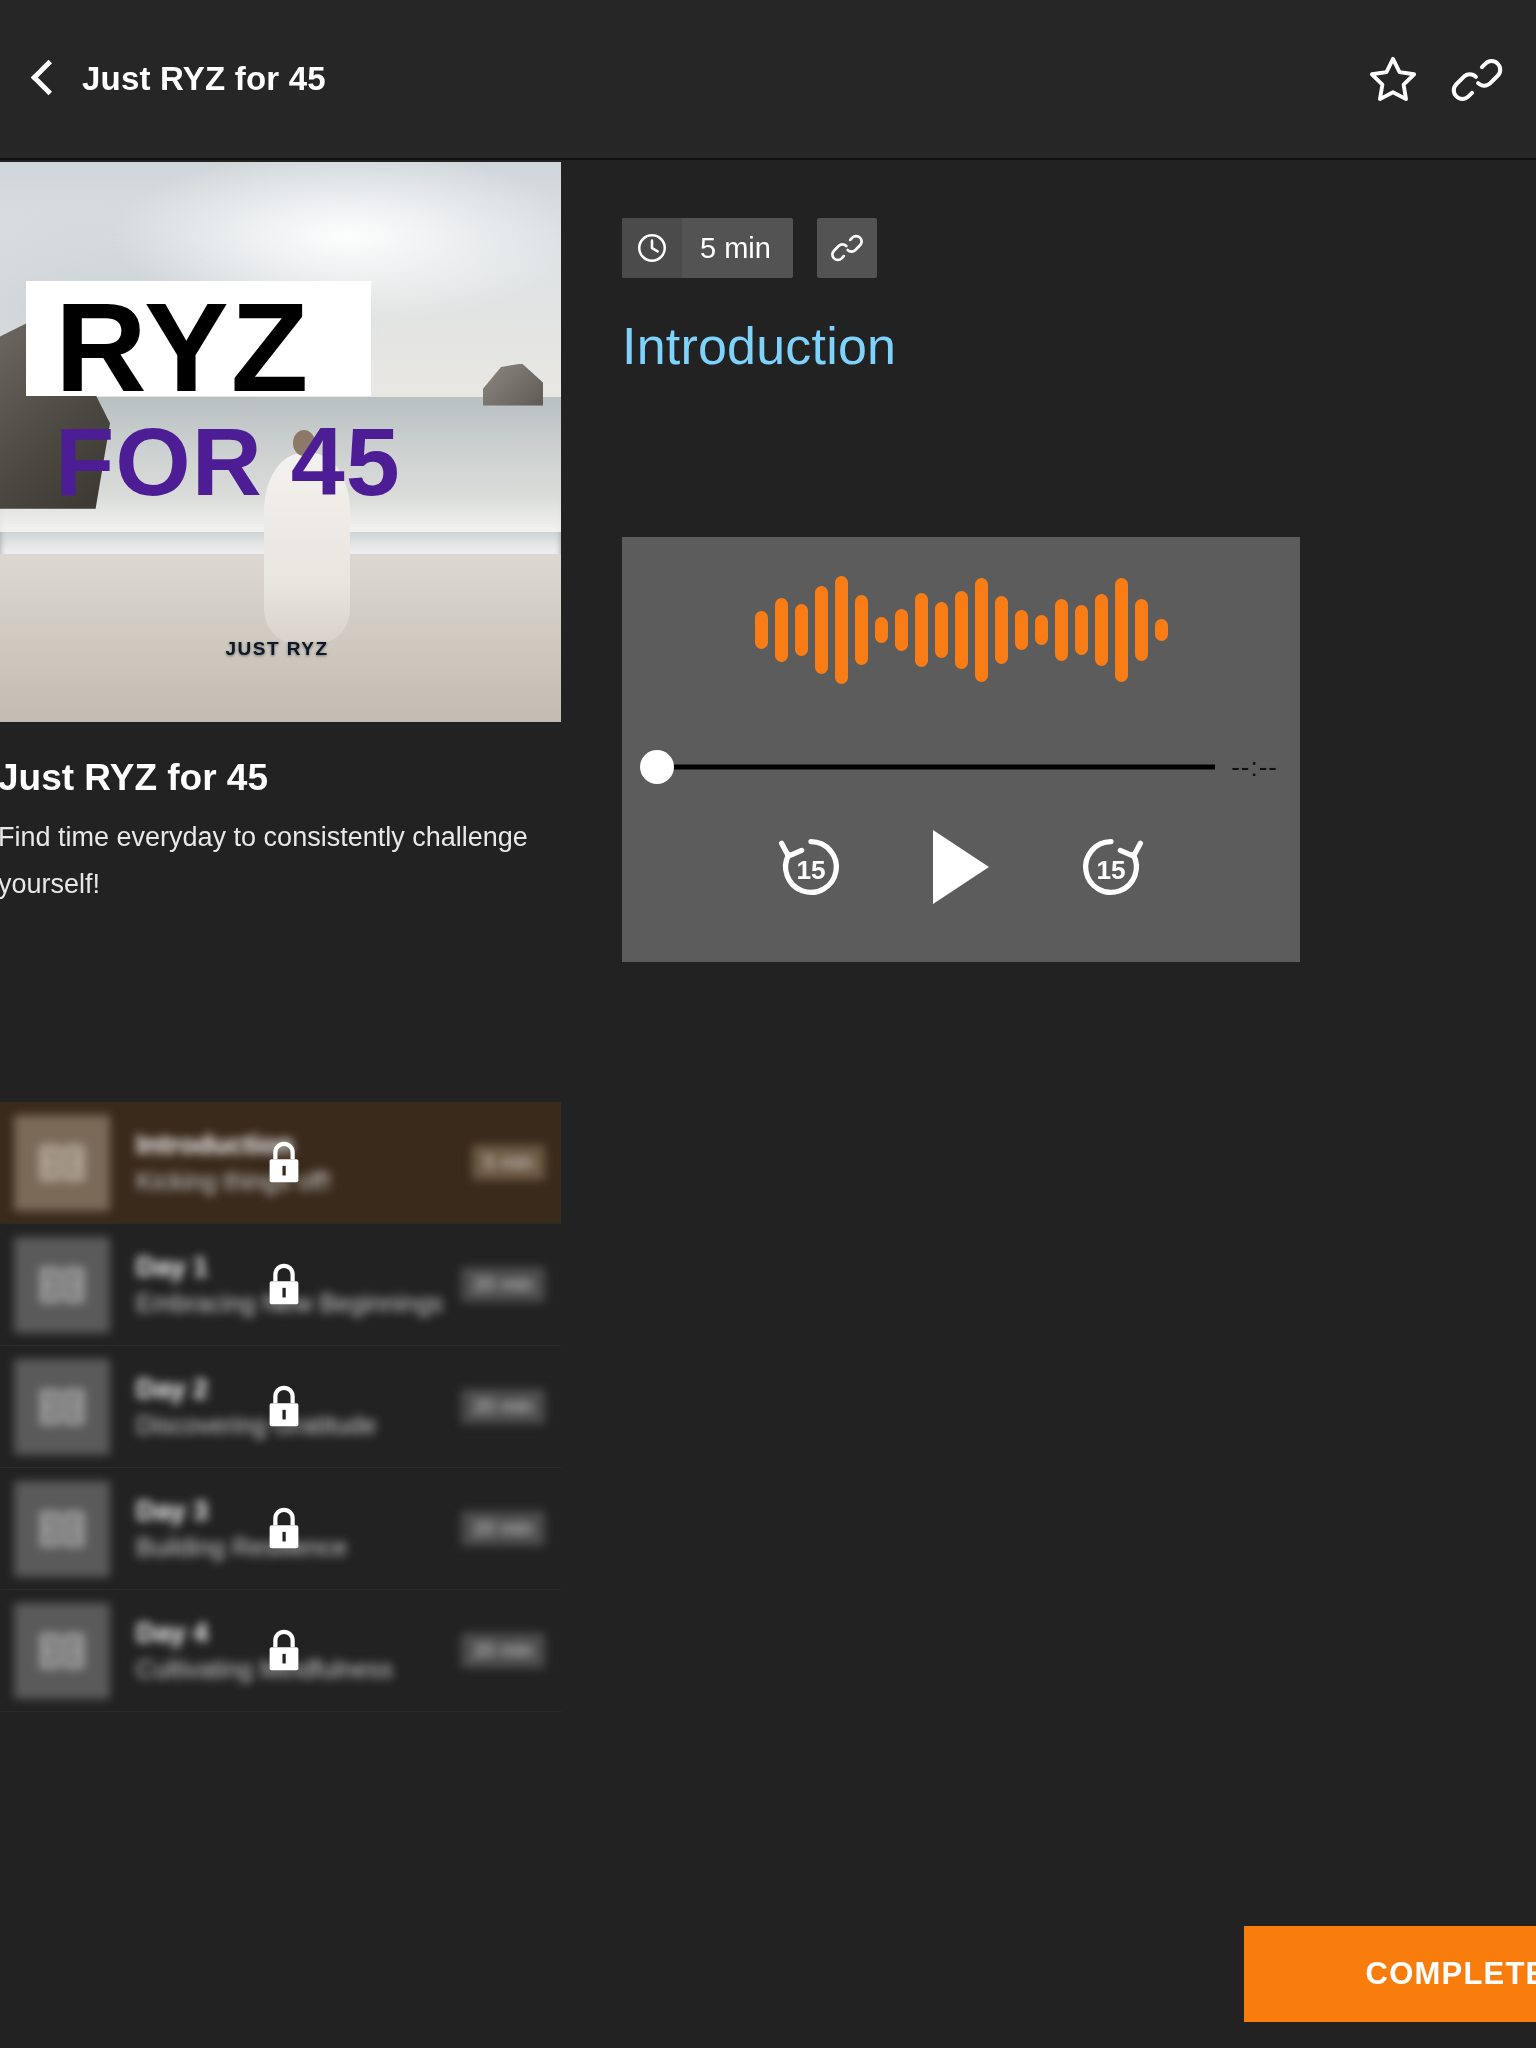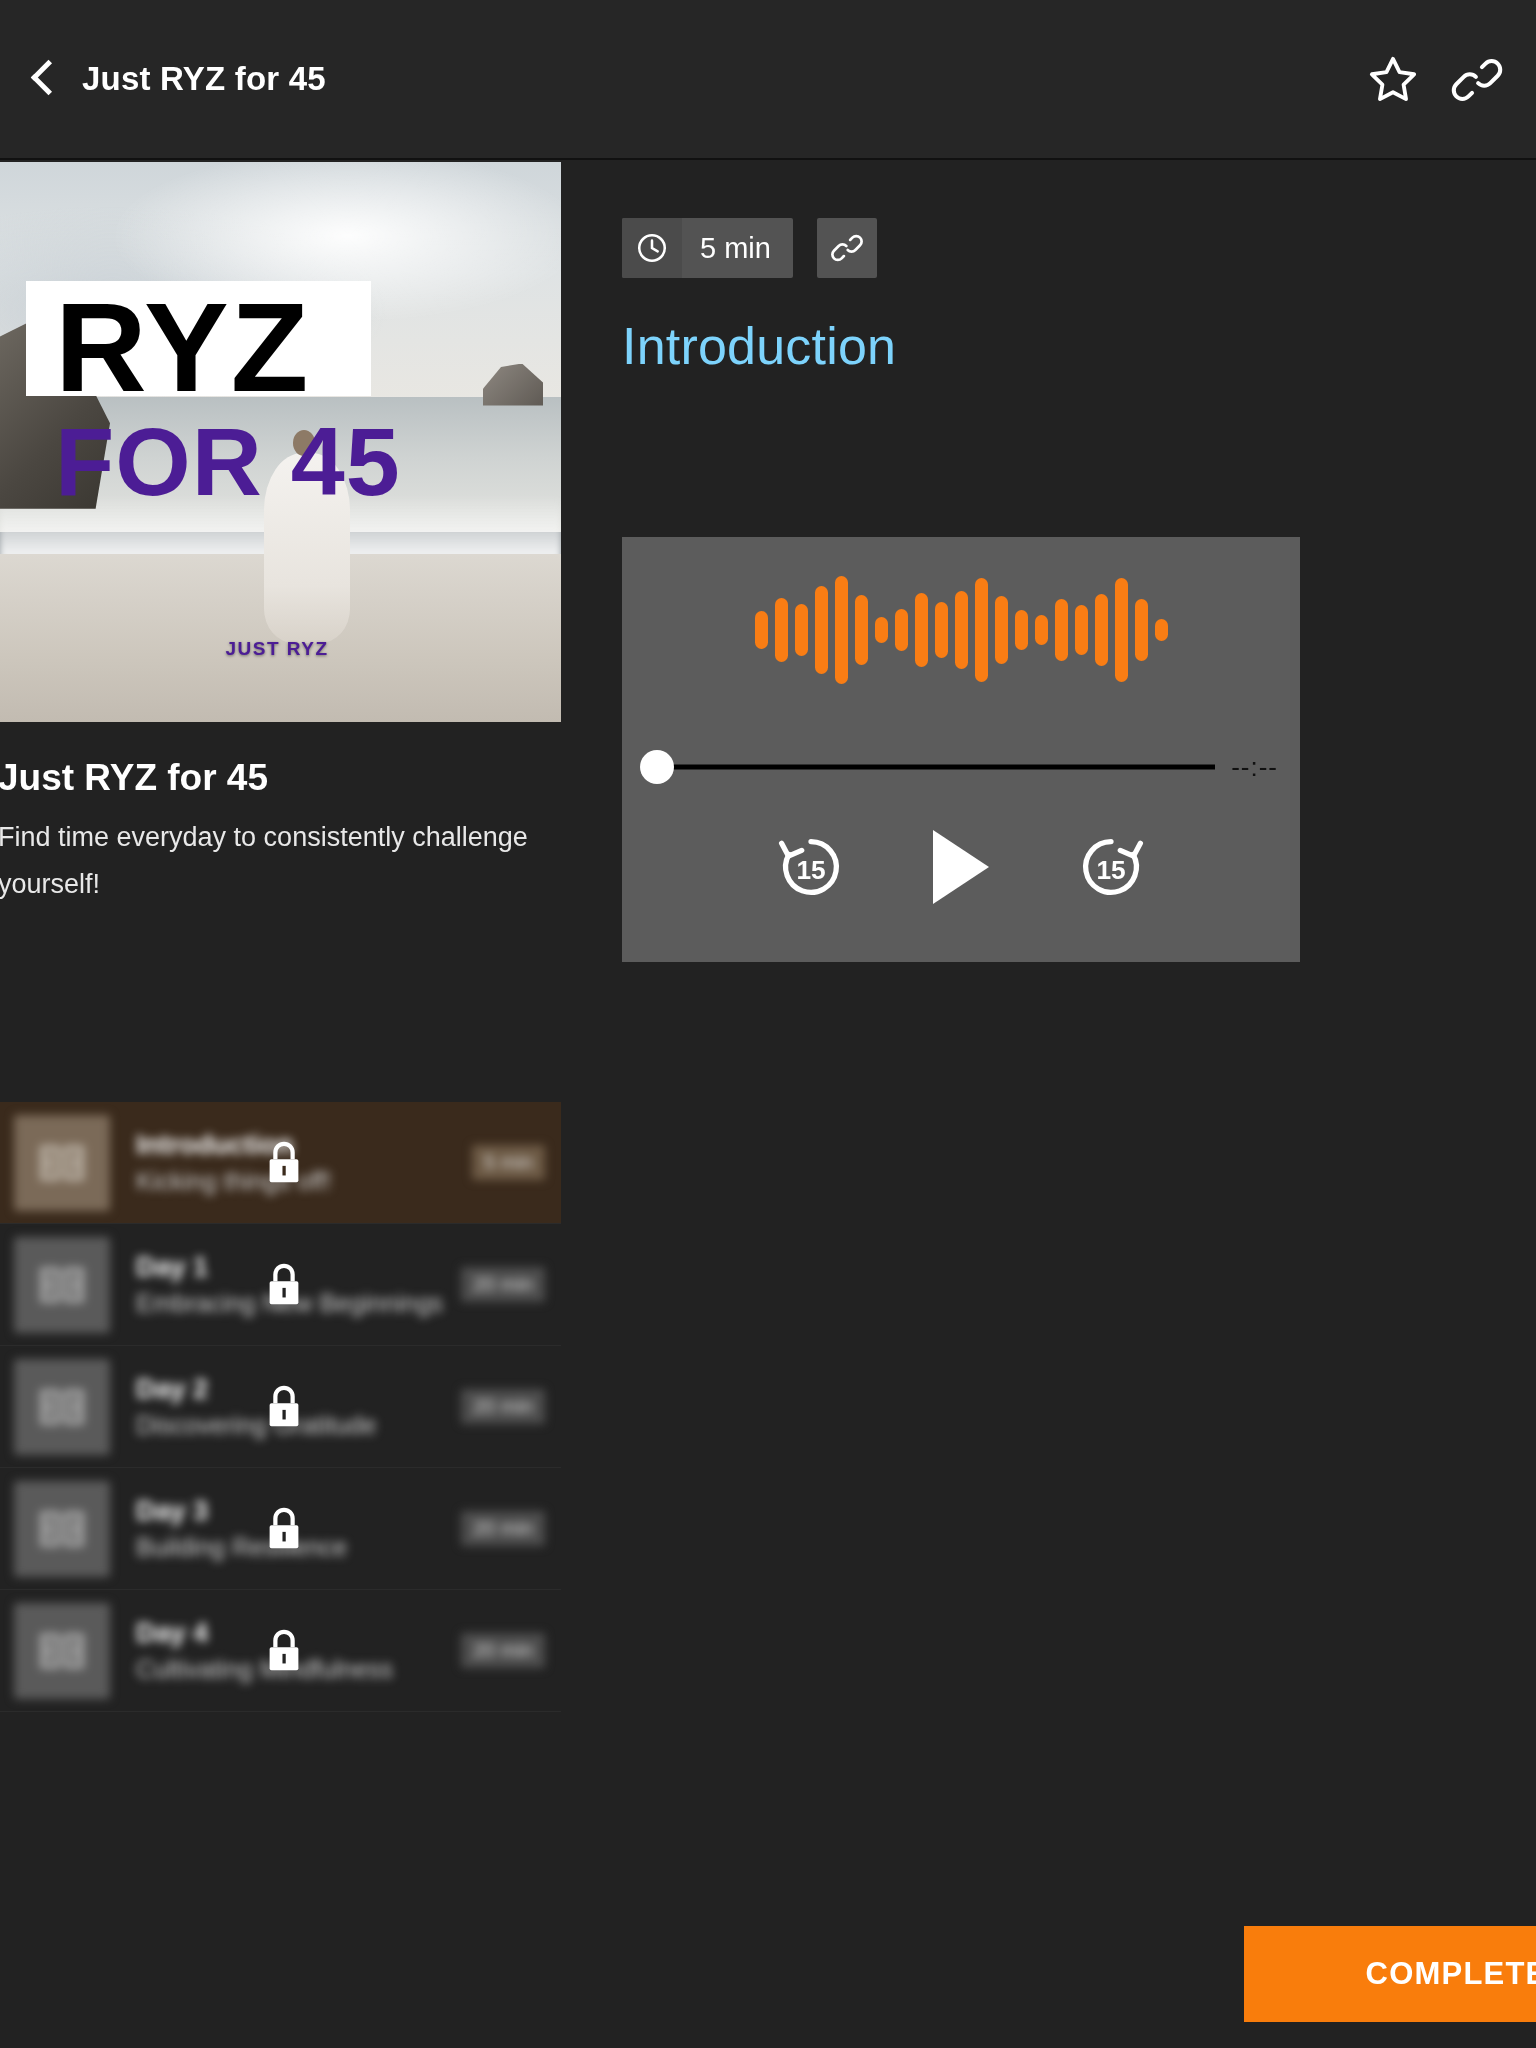--- a/index.html
+++ b/index.html
@@ -151,21 +151,21 @@
     line-height: 96px;
     letter-spacing: 1px;
     color: #4c1d95;
   }
   .cover .brand {
     position: absolute; left: 0; right: 7px; bottom: 62px;
     text-align: center;
     font-size: 19px;
     font-weight: bold;
     letter-spacing: 1.5px;
-    color: #4c1d95;
+    color: #0f172a;
     text-shadow: 0 1px 3px rgba(0,0,0,.45);
   }
 
   .course-title {
     font-size: 37px;
     font-weight: bold;
     color: #ffffff;
     padding: 34px 0 0 0;
     margin-left: -2px;
     line-height: 44px;

